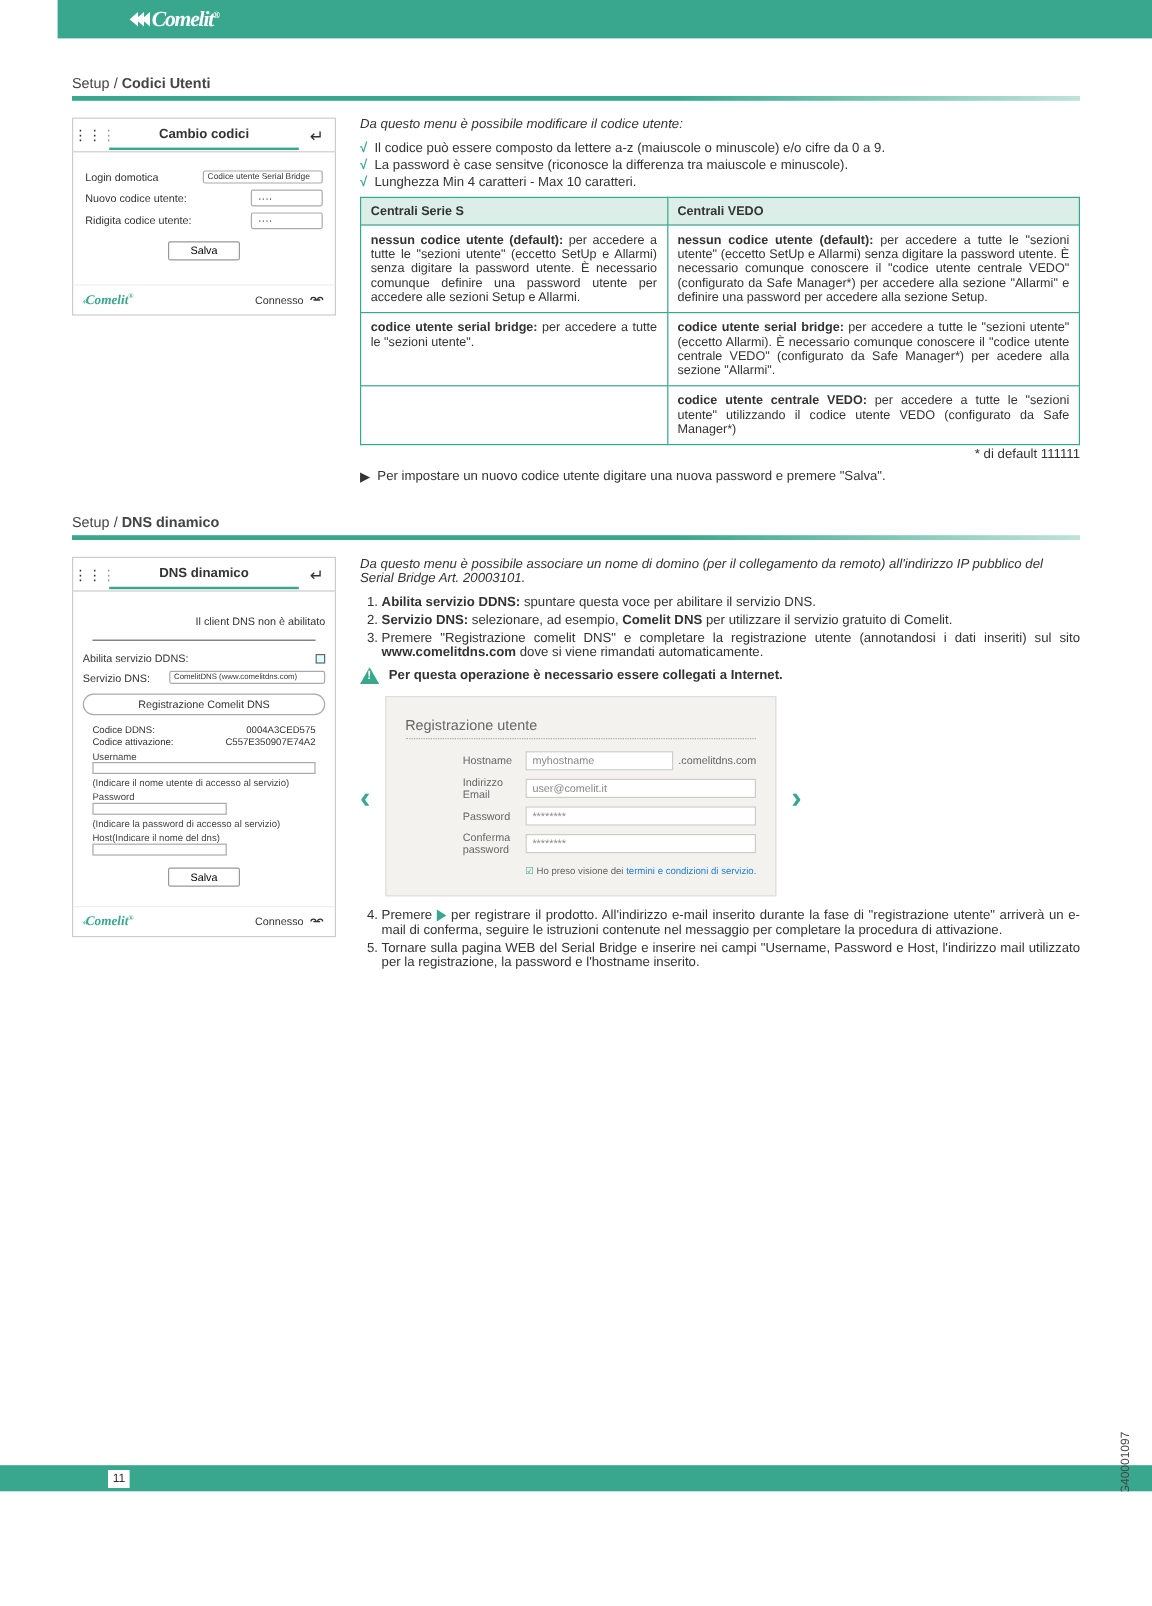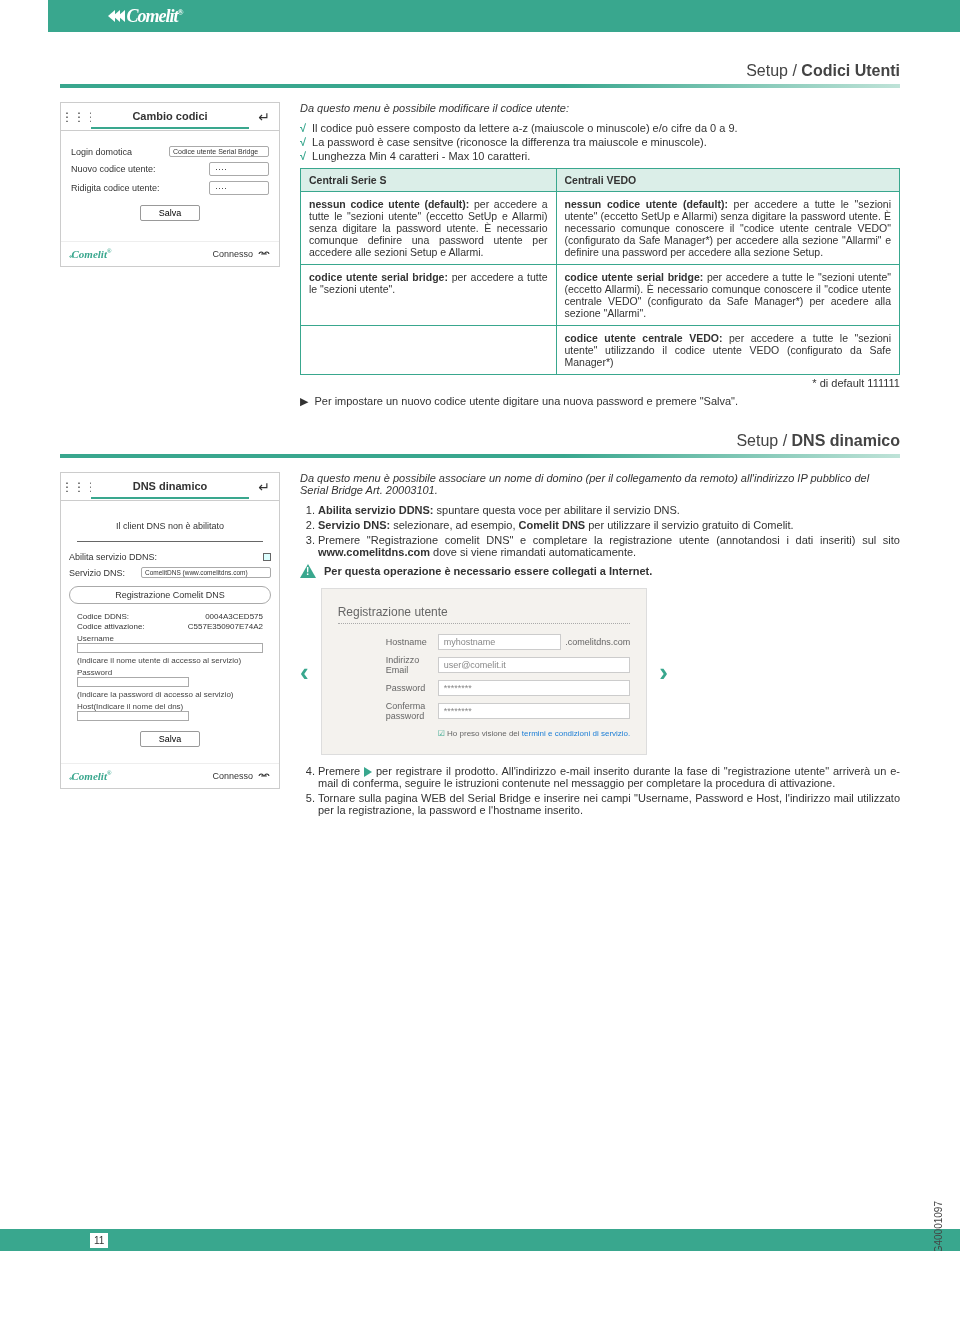--- a/index.html
+++ b/index.html
@@ -3,21 +3,21 @@
 <meta charset="utf-8">
 <style>
   * { box-sizing: border-box; margin: 0; padding: 0; }
   body { font-family: Arial, Helvetica, sans-serif; font-size: 11px; color: #333; background: #fff; width: 960px; }
   .topbar { background: #39a78e; height: 32px; display: flex; align-items: center; padding-left: 60px; margin-left: 48px; }
   .logo-top { font-family: Georgia, serif; font-style: italic; font-weight: 600; color: #fff; font-size: 18px; letter-spacing: -1px; }
   .logo-chev { display: inline-block; }
   .logo-chev span { display: inline-block; width: 0; height: 0; border-top: 6px solid transparent; border-bottom: 6px solid transparent; border-right: 7px solid #fff; margin-right: -2px; }
   .logo-top sup { font-size: 8px; vertical-align: super; font-style: normal; }
   .page { padding: 30px 60px 30px 60px; }
-  .section-title { font-size: 16px; margin-bottom: 4px; color: #444; text-align: right; }
+  .section-title { font-size: 12px; margin-bottom: 4px; color: #444; }
   .section-title b { font-weight: bold; }
   .hr-green { height: 4px; background: linear-gradient(to right, #39a78e 60%, #bfe3d8 100%); margin-bottom: 14px; }
   .two-col { display: flex; gap: 20px; align-items: flex-start; }
   .mockup { width: 220px; background: #fff; flex-shrink: 0; }
   .mockup-frame { border: 1px solid #ccc; }
   .tab-row { display: flex; align-items: center; border-bottom: 1px solid #ccc; height: 28px; }
   .hamburger { width: 30px; text-align: center; font-size: 12px; color: #333; }
   .tab { flex: 1; text-align: center; font-weight: bold; font-size: 11px; padding: 5px; background: #fff; border-bottom: 2px solid #39a78e; margin-bottom: -1px; }
   .enter { width: 30px; text-align: center; font-size: 14px; }
   .mockup-body { padding: 10px; font-size: 9px; }
@@ -54,21 +54,21 @@
   .reg-inner { flex: 1; }
   .reg-title { font-size: 12px; font-weight: normal; color: #666; margin-bottom: 4px; }
   .dotted { border-bottom: 1px dotted #aaa; margin-bottom: 10px; }
   .reg-row { display: flex; align-items: center; margin: 5px 0; font-size: 9px; }
   .reg-lbl { width: 100px; color: #666; padding-left: 48px; }
   .reg-input { flex: 1; border: 1px solid #ccc; padding: 2px 5px; font-size: 9px; color: #888; background: #fff; max-width: 200px; }
   .reg-suffix { font-size: 9px; color: #666; margin-left: 4px; }
   .reg-check { font-size: 8px; color: #666; margin-top: 8px; margin-left: 100px; }
   .reg-check a { color: #1c7ed6; text-decoration: none; }
   .play { display: inline-block; width: 0; height: 0; border-top: 5px solid transparent; border-bottom: 5px solid transparent; border-left: 8px solid #39a78e; vertical-align: middle; }
-  .dns-sub { font-size: 9px; text-align: center; margin: 14px 0 10px; }
+  .dns-sub { font-size: 9px; text-align: right; margin: 14px 0 10px; }
   .dns-hr { border-bottom: 1px solid #666; margin: 0 8px 10px; }
   .little-label { font-size: 8px; color: #444; margin-top: 3px; }
   .little-input { border: 1px solid #aaa; height: 10px; background: #fff; }
   .reg-btn { border: 1px solid #aaa; border-radius: 10px; padding: 3px 14px; font-size: 9px; display: block; margin: 8px auto; text-align: center; }
   .kv { display: flex; justify-content: space-between; font-size: 8px; margin: 1px 8px; }
   .checkbox-sq { display: inline-block; width: 8px; height: 8px; border: 1px solid #666; background: #dff; vertical-align: middle; }
   .sidetext { position: absolute; right: 16px; bottom: 50px; transform: rotate(-90deg); transform-origin: right bottom; font-size: 10px; color: #444; white-space: nowrap; }
   .pagefoot { background: #39a78e; height: 22px; margin-top: 380px; display: flex; align-items: center; }
   .pagefoot-num { color: #333; font-size: 10px; margin-left: 90px; background:#fff; padding:2px 4px;}
   .pagefoot-wrap { position: relative; }

